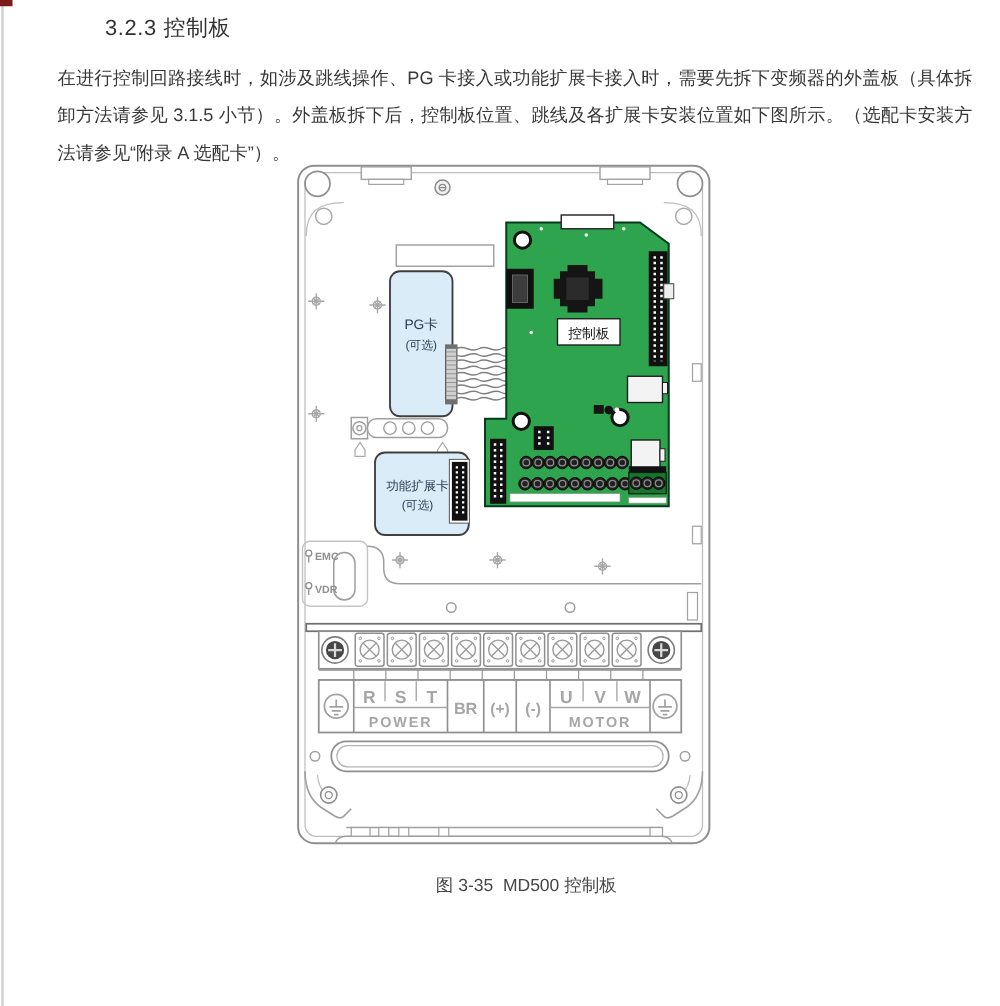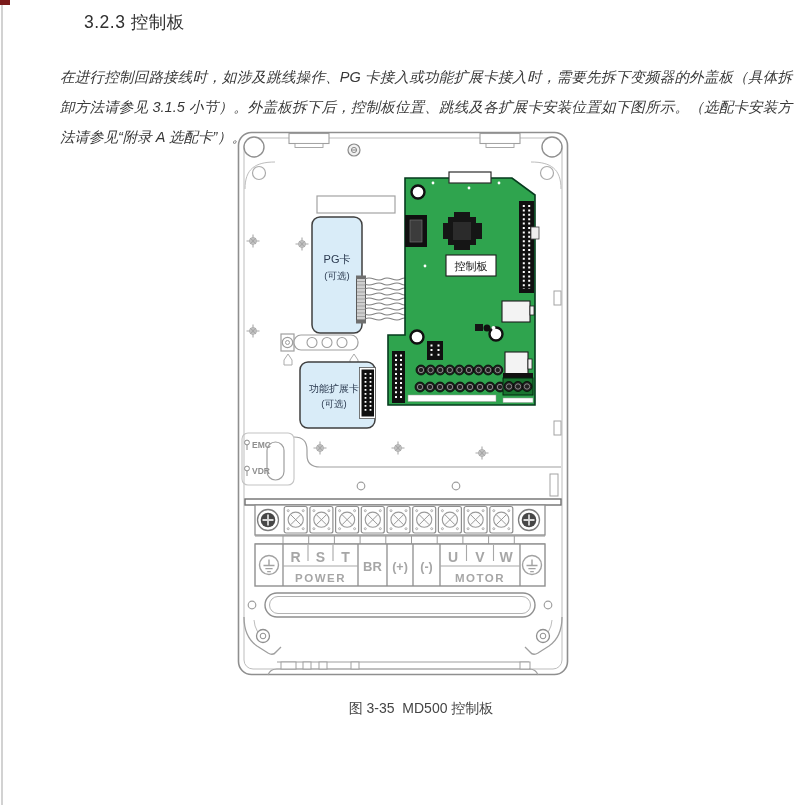--- a/index.html
+++ b/index.html
@@ -7,22 +7,22 @@
     width:800px;height:805px;background:#ffffff;overflow:hidden;
     font-family:"Liberation Sans",sans-serif;color:#383838;position:relative;
   }
   .left-rule{position:absolute;left:1px;top:0;width:2px;height:805px;background:#d2d2d2;}
   .corner-mark{position:absolute;left:0;top:0;width:10px;height:5px;background:#7b1b1b;}
   .heading{
     position:absolute;left:84px;top:10px;margin:0;
     font-size:17.5px;font-weight:400;color:#303030;letter-spacing:.5px;
   }
   .para{
-    position:absolute;left:46px;top:48px;width:732px;margin:14px;
-    font-size:14.5px;line-height:30px;color:#383838;text-align:justify;font-style:italic;
+    position:absolute;left:46px;top:48px;width:732px;margin:0;
+    font-size:14.5px;line-height:30px;color:#383838;text-align:justify;
   }
   .figure{position:absolute;left:237px;top:131px;width:332px;height:552px;}
   .caption{
     position:absolute;left:0;top:700px;width:782px;padding-left:60px;box-sizing:border-box;
     text-align:center;font-size:14px;color:#454545;white-space:pre;
   }
   svg text{font-family:"Liberation Sans",sans-serif;}
   .tlabel{fill:#a6a6a6;font-weight:bold;}
   .cardtext{fill:#2b3a50;}
 </style>

